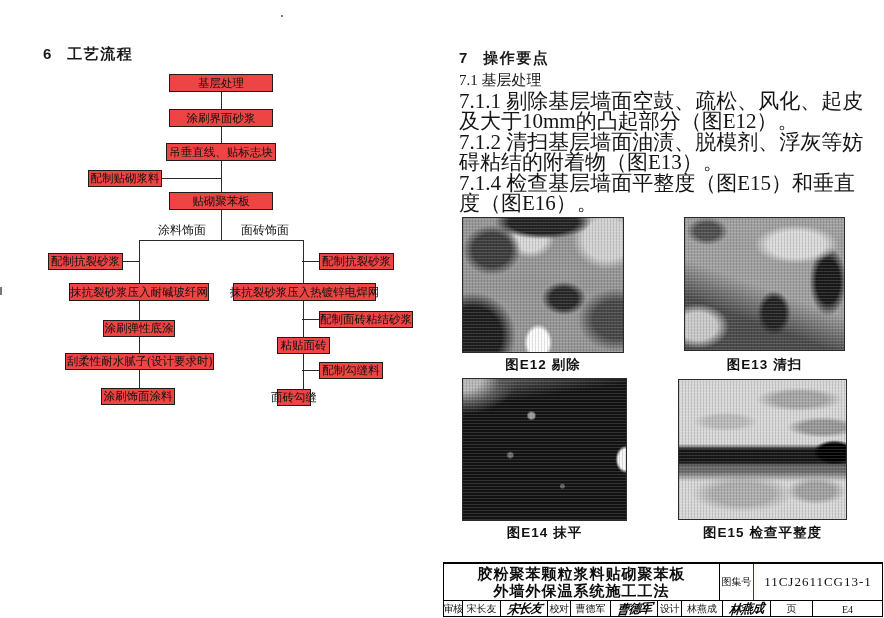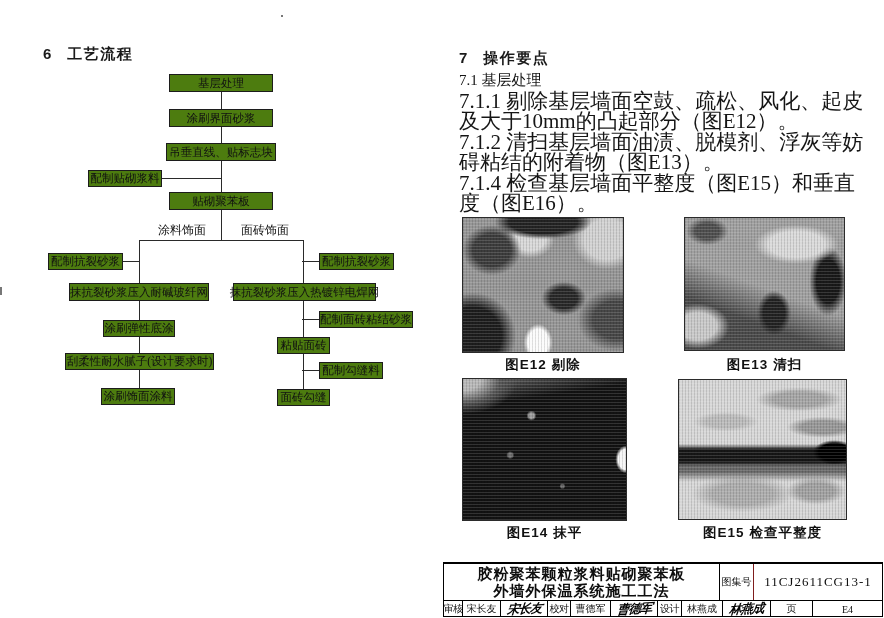--- a/index.html
+++ b/index.html
@@ -14,21 +14,21 @@
     position:absolute; font-family:"Liberation Sans", sans-serif;
     font-weight:bold; font-size:15px; letter-spacing:1.5px; color:#1a1a1a;
     display:flex;
   }
   .sec-heading .num { letter-spacing:0; margin-right:16px; }
   
   .fc-line { position:absolute; background:#2a2a2a; }
   .fc-line.v { width:1px; }
   .fc-line.h { height:1px; }
   .fc-box {
-    position:absolute; border:1px solid #1c1c1c; background:#4d7c0f;
+    position:absolute; border:1px solid #1c1c1c; background:#ef4444;
     display:flex; align-items:center; justify-content:center;
     font-size:11.5px; white-space:nowrap; color:#111;
   }
   .fc-label {
     position:absolute; font-size:12px; white-space:nowrap; color:#111;
     background:#fff; padding:0 3px;
   }
   
   .sub-heading { position:absolute; font-size:15px; color:#151515; }
   .paras { position:absolute; left:459px; top:91px; width:416px; }
@@ -161,21 +161,21 @@
   <div class="fc-box" style="left:69px;top:283px;width:140px;height:18px;">抹抗裂砂浆压入耐碱玻纤网</div>
   <div class="fc-box" style="left:103px;top:320px;width:72px;height:17px;">涂刷弹性底涂</div>
   <div class="fc-box" style="left:65px;top:353px;width:149px;height:17px;">刮柔性耐水腻子(设计要求时)</div>
   <div class="fc-box" style="left:101px;top:388px;width:74px;height:17px;">涂刷饰面涂料</div>
 
   <div class="fc-box" style="left:319px;top:253px;width:75px;height:17px;">配制抗裂砂浆</div>
   <div class="fc-box" style="left:233px;top:283px;width:143px;height:18px;">抹抗裂砂浆压入热镀锌电焊网</div>
   <div class="fc-box" style="left:319px;top:311px;width:94px;height:17px;">配制面砖粘结砂浆</div>
   <div class="fc-box" style="left:277px;top:337px;width:53px;height:17px;">粘贴面砖</div>
   <div class="fc-box" style="left:319px;top:362px;width:64px;height:17px;">配制勾缝料</div>
-  <div class="fc-box" style="left:277px;top:389px;width:53px;height:17px;">面砖勾缝</div>
+  <div class="fc-box" style="left:277px;top:389px;width:34px;height:17px;">面砖勾缝</div>
 
   <div class="sec-heading" style="left:459px;top:49px;">
     <span class="num">7</span>
     <span>操作要点</span>
   </div>
   <div class="sub-heading" style="left:459px;top:71px;">7.1 基层处理</div>
 
   <div class="paras">
     <p>7.1.1 剔除基层墙面空鼓、疏松、风化、起皮及大于10mm的凸起部分（图E12）。</p>
     <p>7.1.2 清扫基层墙面油渍、脱模剂、浮灰等妨碍粘结的附着物（图E13）。</p>

